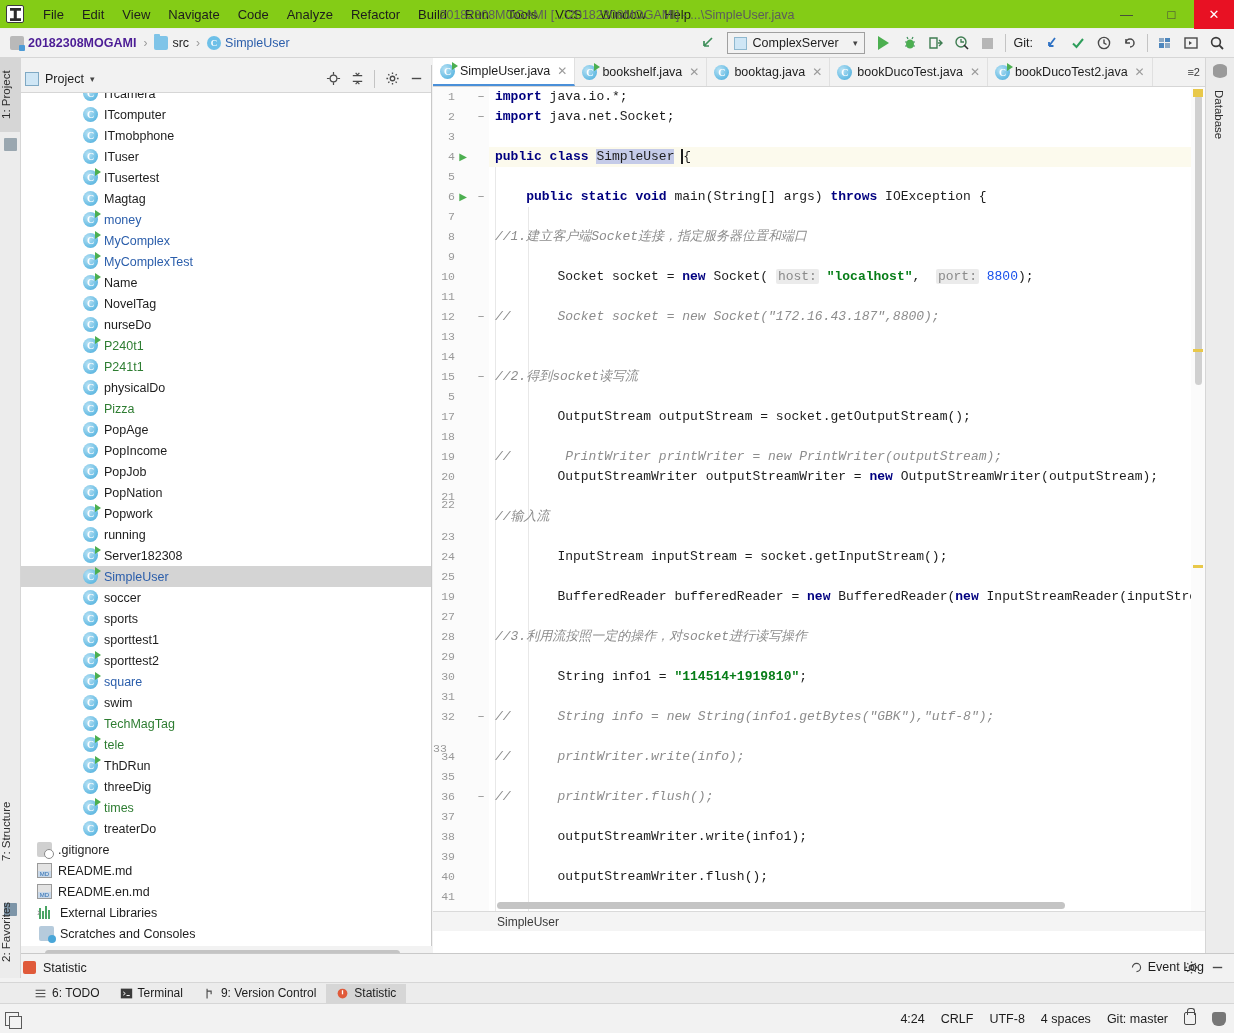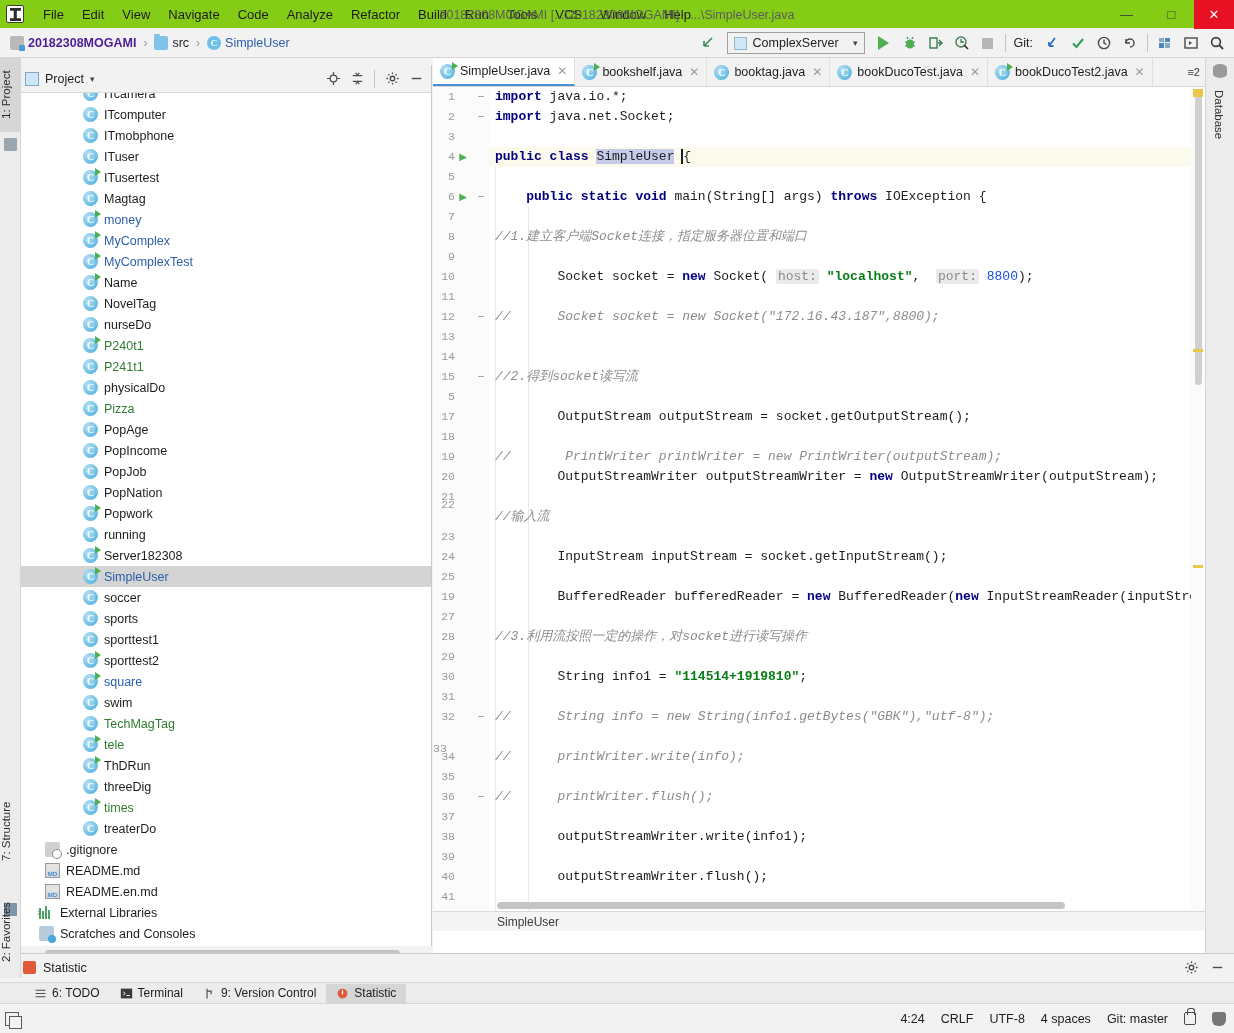--- a/index.html
+++ b/index.html
@@ -106,21 +106,21 @@
   .pp-act { width: 22px; height: 22px; display: flex; align-items: center; justify-content: center; color: #4a4a4a; }
   .tree {
     position: absolute; top: 28px; left: 0; right: 0; bottom: 14px;
     overflow: hidden; background: #fff;
   }
   .tnode {
     display: flex; align-items: center; height: 21px; padding-left: 62px; gap: 6px;
     font-size: 12.5px; white-space: nowrap; color: #1d1d1d;
   }
   .tnode.sel { background: #d4d4d4; }
-  .tnode.lvl1 { padding-left: 24px; }
+  .tnode.lvl1 { padding-left: 16px; }
   .tnode.lvl0 { padding-left: 18px; }
   .cls-ico {
     width: 15px; height: 15px; flex: none; border-radius: 50%;
     background: radial-gradient(circle at 35% 33%, #b7e1f4 0%, #69bde4 65%, #4ea7d4 100%);
     color: #ffffff; font-size: 10px; font-weight: bold; line-height: 15px; text-align: center;
     font-family: "Liberation Serif", serif; position: relative;
   }
   .cls-ico.run::after {
     content: ""; position: absolute; right: -3px; top: -2px;
     width: 0; height: 0; border-left: 6px solid #4caf50;
@@ -716,20 +716,26 @@
             <path d="M8 1.5 V3.3 M8 12.7 V14.5 M1.5 8 H3.3 M12.7 8 H14.5 M3.5 3.5 L4.7 4.7 M11.3 11.3 L12.5 12.5 M12.5 3.5 L11.3 4.7 M4.7 11.3 L3.5 12.5" stroke="#4a4a4a" stroke-width="1.4"></path>
           </svg>
       </div>
       <div class="pp-act">
         <svg width="15" height="15" viewBox="0 0 16 16">
             <path d="M3 8 H13" stroke="#4a4a4a" stroke-width="1.5"></path>
           </svg>
       </div>
     </div>
   </div>
+  <div class="evlog-row">
+    <svg width="13" height="13" viewBox="0 0 16 16">
+        <path d="M3 8 a5 5 0 1 1 5 5" stroke="#4a4a4a" stroke-width="1.4" fill="none"></path>
+      </svg>
+    <span style="font-size:12.5px;">Event Log</span>
+  </div>
 
   <div class="bottom-bar" id="bottombar">
       <span style="width: 24px;"></span>
       <div class="btab">
         <span class="btab-ico"><svg width="13" height="13" viewBox="0 0 16 16">
             <path d="M2 4h12M2 8h12M2 12h12" stroke="#4a4a4a" stroke-width="1.5"></path>
           </svg></span>
         <span>6: TODO</span>
       </div>
       <div class="btab">

